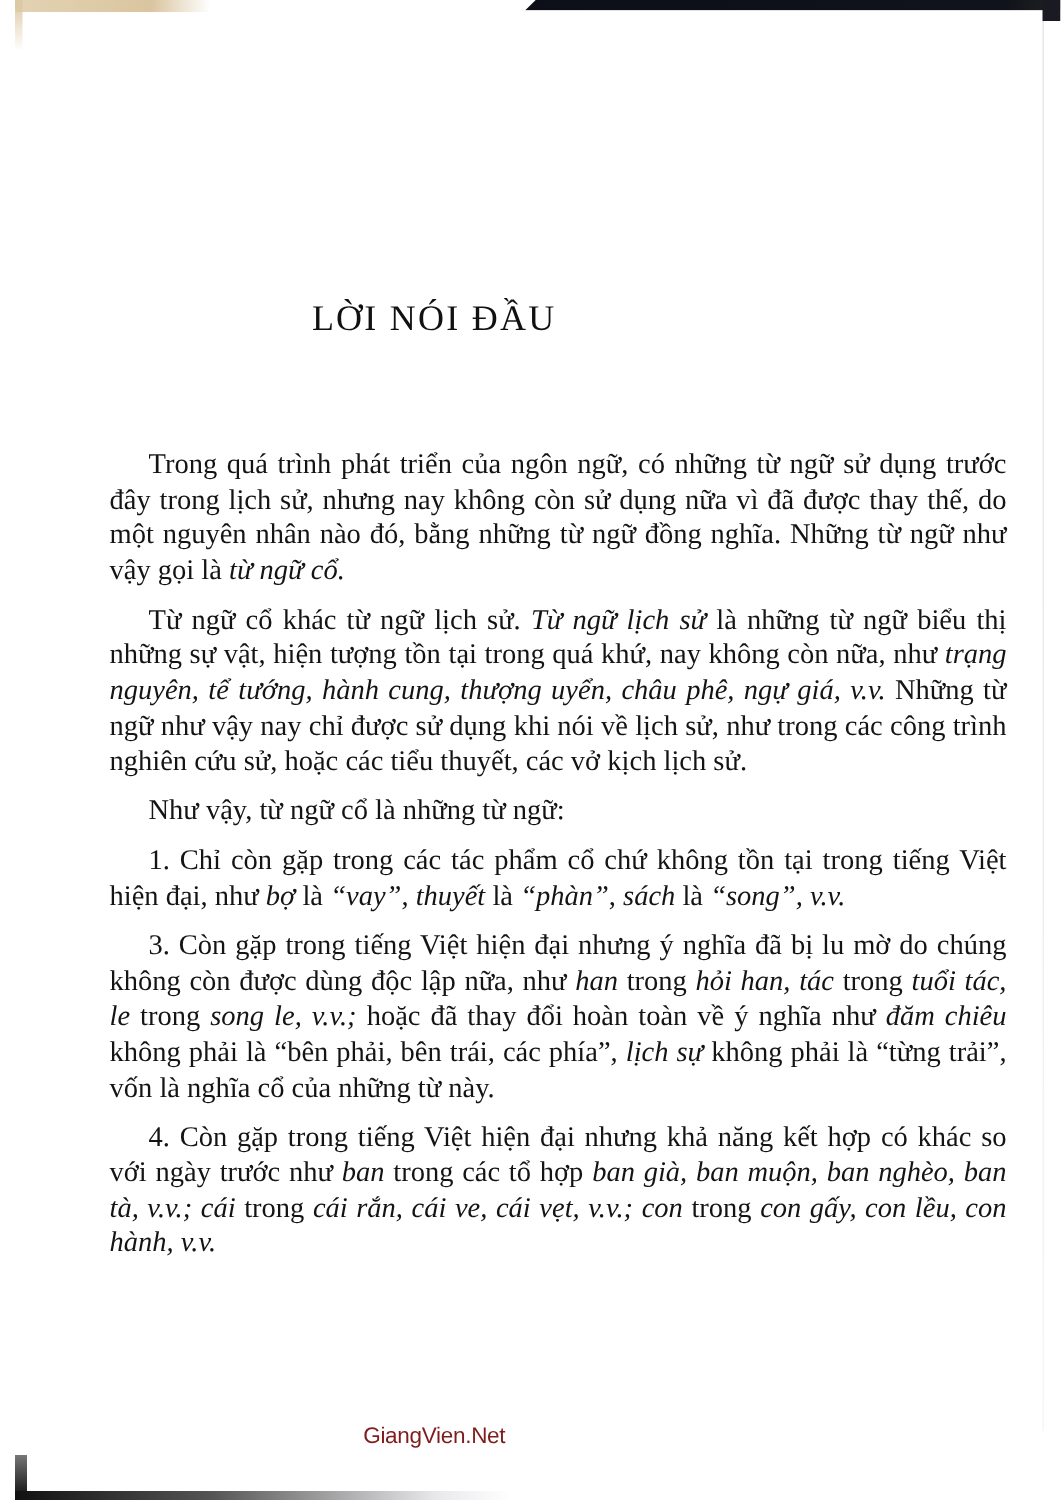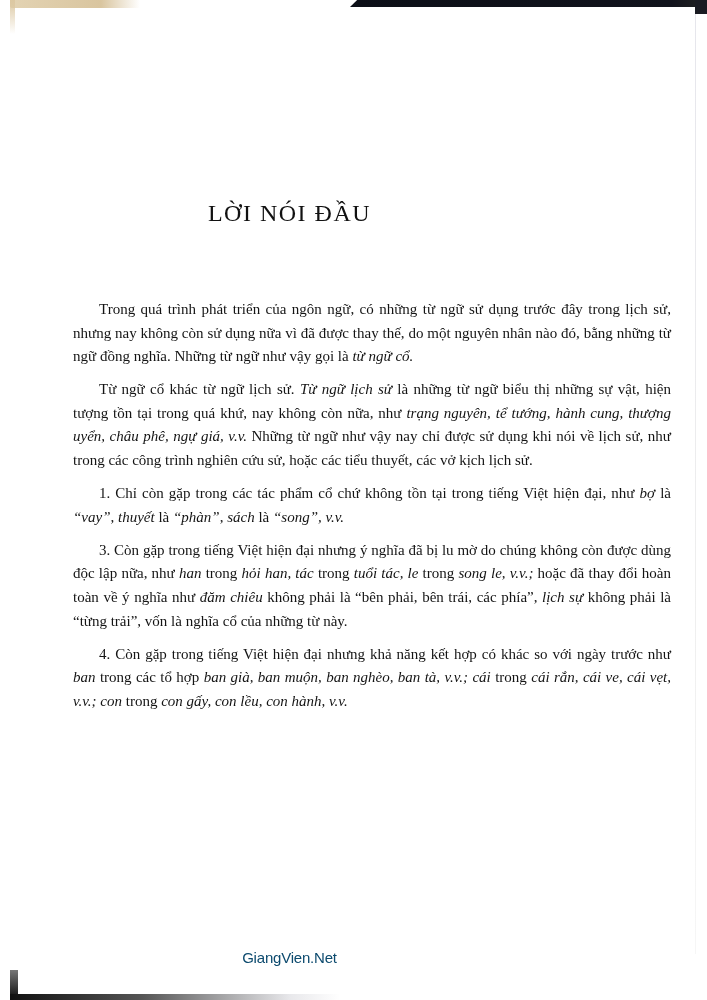--- a/index.html
+++ b/index.html
@@ -74,57 +74,58 @@
       font-weight: normal;
       color: #111;
       margin: 0;
     }
 
     .body-text {
       position: absolute;
       left: 73px;
       top: 298px;
       width: 598px;
-      font-size: 15px;
+      font-size: 19px;
       line-height: 23.6px;
       text-align: justify;
     }
     .body-text p {
       margin: 0 0 9.5px 0;
       text-indent: 26px;
     }
     .body-text em { font-style: italic; }
 
     .watermark {
       position: absolute;
       left: 0; right: 0;
       top: 949px;
       text-align: center;
       font-family: "Liberation Sans", "DejaVu Sans", sans-serif;
       font-size: 15px;
-      color: #0c4a6e;
+      color: #7f1d1d;
       letter-spacing: -0.2px;
     }
   </style>
 </head>
 <body>
 
 <div class="page">
   <div class="scan-beige"></div>
   <div class="scan-beige-side"></div>
   <div class="scan-dark-top"></div>
   <div class="scan-dark-right-nub"></div>
   <div class="scan-right-edge"></div>
   <div class="scan-dark-bottom-left"></div>
   <div class="scan-dark-bottom"></div>
 
   <h1 class="title">LỜI NÓI ĐẦU</h1>
 
   <div class="body-text" id="body-text">
     <p><span>Trong quá trình phát triển của ngôn ngữ, có những từ ngữ sử dụng trước đây trong lịch sử, nhưng nay không còn sử dụng nữa vì đã được thay thế, do một nguyên nhân nào đó, bằng những từ ngữ đồng nghĩa. Những từ ngữ như vậy gọi là </span><em>từ ngữ cổ.</em></p>
     <p><span>Từ ngữ cổ khác từ ngữ lịch sử. </span><em>Từ ngữ lịch sử</em><span> là những từ ngữ biểu thị những sự  vật, hiện tượng tồn tại trong quá khứ, nay không còn nữa, như </span><em>trạng nguyên, tể tướng, hành cung, thượng uyển, châu phê, ngự giá, v.v.</em><span> Những từ ngữ như vậy nay chỉ được sử dụng khi nói về lịch sử, như trong các công trình nghiên cứu sử, hoặc các tiểu thuyết, các vở kịch lịch sử.</span></p>
+    <p><span>Như vậy, từ ngữ cổ là những từ ngữ:</span></p>
     <p><span>1. Chỉ còn gặp trong các tác phẩm cổ chứ không tồn tại trong tiếng Việt hiện đại, như </span><em>bợ</em><span> là </span><em>“vay”</em><span>, </span><em>thuyết</em><span> là </span><em>“phàn”</em><span>, </span><em>sách</em><span> là </span><em>“song”, v.v.</em></p>
     <p><span>3. Còn gặp trong tiếng Việt hiện đại nhưng ý nghĩa đã bị lu mờ do chúng không còn được dùng độc lập nữa, như </span><em>han</em><span> trong </span><em>hỏi han, tác</em><span> trong </span><em>tuổi tác, le</em><span> trong </span><em>song le, v.v.;</em><span> hoặc đã thay đổi hoàn toàn về ý nghĩa như </span><em>đăm chiêu</em><span> không phải là “bên phải, bên trái, các phía”, </span><em>lịch sự</em><span> không phải là “từng trải”, vốn là nghĩa cổ của những từ này.</span></p>
     <p><span>4. Còn gặp trong tiếng Việt hiện đại nhưng khả năng kết hợp có khác so với ngày trước như </span><em>ban</em><span> trong các tổ hợp </span><em>ban già, ban muộn, ban nghèo, ban tà, v.v.; cái</em><span> trong </span><em>cái rắn, cái ve, cái vẹt, v.v.; con</em><span> trong </span><em>con gấy, con lều, con hành, v.v.</em></p>
   </div>
 
   <div class="watermark">GiangVien.Net</div>
 </div>
 
 </body></html>

